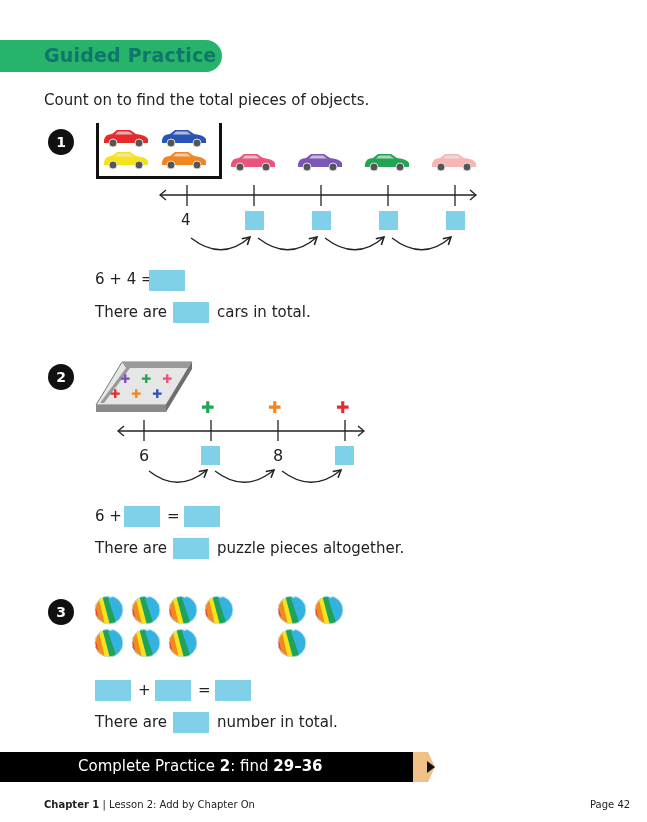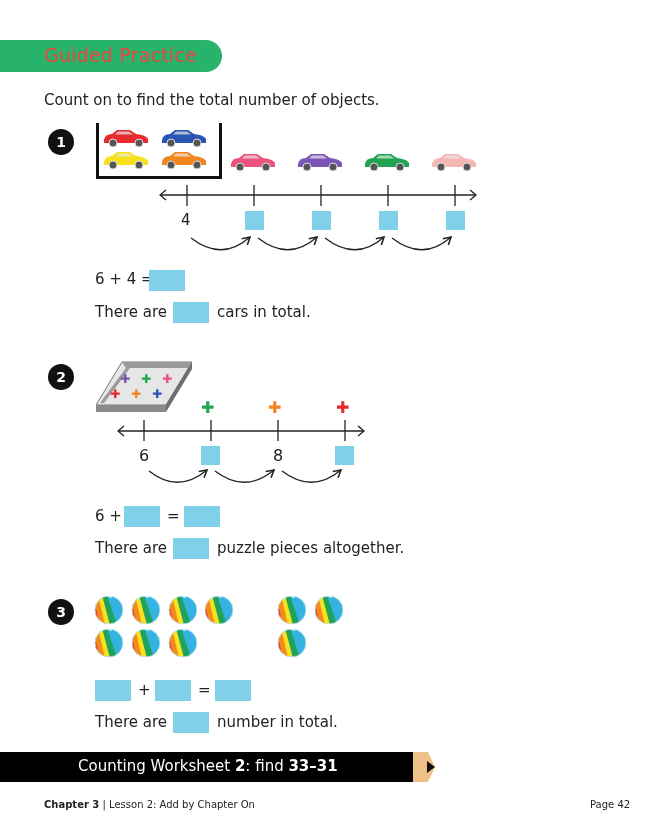--- a/index.html
+++ b/index.html
@@ -1,42 +1,42 @@
 <!DOCTYPE html>
 <html><head>
   <meta charset="utf-8">
   <style>
     html, body { margin: 0; padding: 0; background: #ffffff; }
     body { width: 647px; height: 822px; position: relative; overflow: hidden;
            font-family: "DejaVu Sans", sans-serif; color: #222; }
     .abs { position: absolute; }
     .banner { left: 0; top: 40px; width: 222px; height: 32px; background: #27b46a;
               border-radius: 0 16px 16px 0; }
-    .banner-text { left: 44px; top: 44px; font-size: 19px; font-weight: normal; color: #ef4444;
+    .banner-text { left: 44px; top: 44px; font-size: 19px; font-weight: bold; color: #0f766e;
                    letter-spacing: 0.2px; }
     .instr { left: 44px; top: 91px; font-size: 15px; color: #222; }
     .qnum { width: 26px; height: 26px; border-radius: 50%; background: #111; color: #fff;
             font-weight: bold; font-size: 14px; text-align: center; line-height: 26px; }
     .box { background: #7fd0e8; }
     .txt { font-size: 15px; color: #222; white-space: nowrap; }
     .tray { left: 96px; top: 123px; width: 120px; height: 53px;
             border-left: 3px solid #111; border-right: 3px solid #111; border-bottom: 3px solid #111; }
     svg { position: absolute; overflow: visible; }
     .footer-bar { left: 0; top: 752px; width: 413px; height: 30px; background: #000; }
     .footer-bar-text { left: 78px; top: 757px; font-size: 15px; color: #fff; white-space: nowrap; }
     .footer-bar-text b { font-weight: bold; }
     .foot-left { left: 44px; top: 799px; font-size: 10px; color: #222; white-space: nowrap; }
     .foot-right { left: 590px; top: 799px; font-size: 10px; color: #222; }
   </style>
 </head>
 <body>
 
 <div class="abs banner"></div>
 <div class="abs banner-text">Guided Practice</div>
-<div class="abs instr">Count on to find the total number of objects.</div>
+<div class="abs instr">Count on to find the total pieces of objects.</div>
 
 <div class="abs qnum" style="left:48px;top:129px;">1</div>
 <div class="abs tray"></div>
 
 <svg width="647" height="822" style="left:0;top:0;">
   <defs>
     <g id="car">
       <path d="M0,10 Q1,4 8,4 L13,0 L26,0 L32,4 Q42,5 44,9 L44,13 L0,13 Z"></path>
       <path d="M14,1.5 L25,1.5 L29,4.5 L11,4.5 Z" fill="#e8e8e8" opacity="0.7"></path>
       <circle cx="9" cy="13" r="4" fill="#555" stroke="#ddd" stroke-width="1"></circle>
@@ -169,16 +169,16 @@
 <div class="abs box" style="left:95px;top:680px;width:36px;height:21px;"></div>
 <div class="abs txt" style="left:138px;top:681px;">+</div>
 <div class="abs box" style="left:155px;top:680px;width:36px;height:21px;"></div>
 <div class="abs txt" style="left:198px;top:681px;">=</div>
 <div class="abs box" style="left:215px;top:680px;width:36px;height:21px;"></div>
 <div class="abs txt" style="left:95px;top:713px;">There are</div>
 <div class="abs box" style="left:173px;top:712px;width:36px;height:21px;"></div>
 <div class="abs txt" style="left:217px;top:713px;">number in total.</div>
 
 <div class="abs footer-bar"></div>
-<div class="abs footer-bar-text"><span>Counting Worksheet </span><b>2</b><span>: find </span><b>33–31</b></div>
+<div class="abs footer-bar-text"><span>Complete Practice </span><b>2</b><span>: find </span><b>29–36</b></div>
 
-<div class="abs foot-left"><b>Chapter 3</b> <span>|</span> <span>Lesson 2: Add by Chapter On</span></div>
+<div class="abs foot-left"><b>Chapter 1</b> <span>|</span> <span>Lesson 2: Add by Chapter On</span></div>
 <div class="abs foot-right">Page 42</div>
 
 </body></html>

